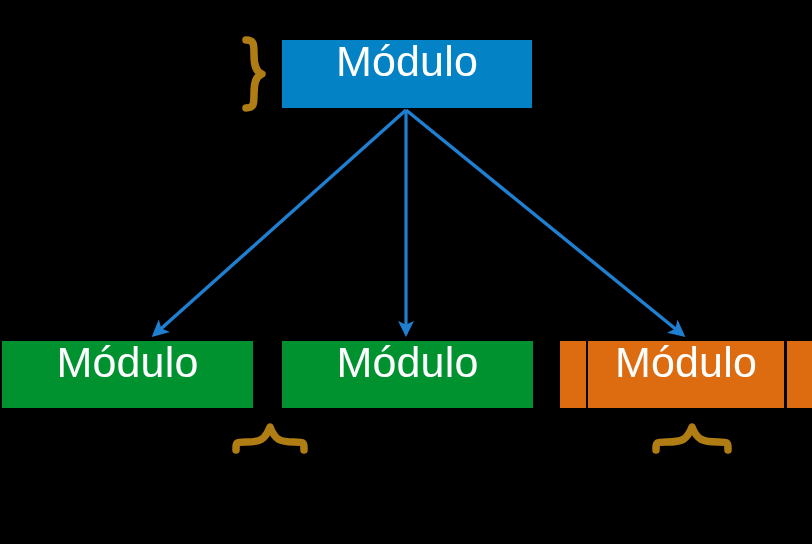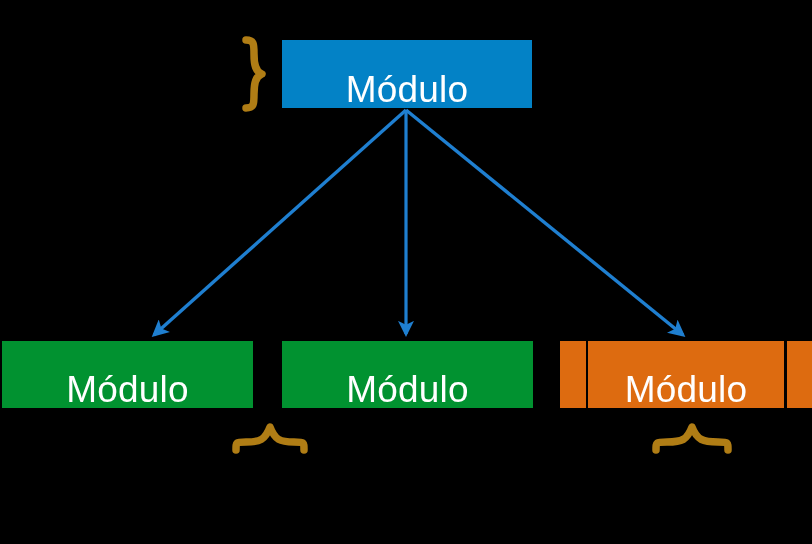--- a/index.html
+++ b/index.html
@@ -12,24 +12,24 @@
     position: relative;
     width: 812px;
     height: 544px;
     background: #000000;
     overflow: hidden;
     font-family: "Liberation Sans", sans-serif;
   }
   .node {
     position: absolute;
     display: flex;
-    align-items: flex-end;
+    align-items: flex-start;
     justify-content: center;
     color: #ffffff;
-    font-size: 37px;
+    font-size: 43px;
     font-weight: 400;
     line-height: 1;
     letter-spacing: 0.2px;
     white-space: nowrap;
     box-sizing: border-box;
     user-select: none;
   }
   .node-blue   { background: #0382C6; }
   .node-green  { background: #019230; }
   .node-orange { background: #DD6B10; }

